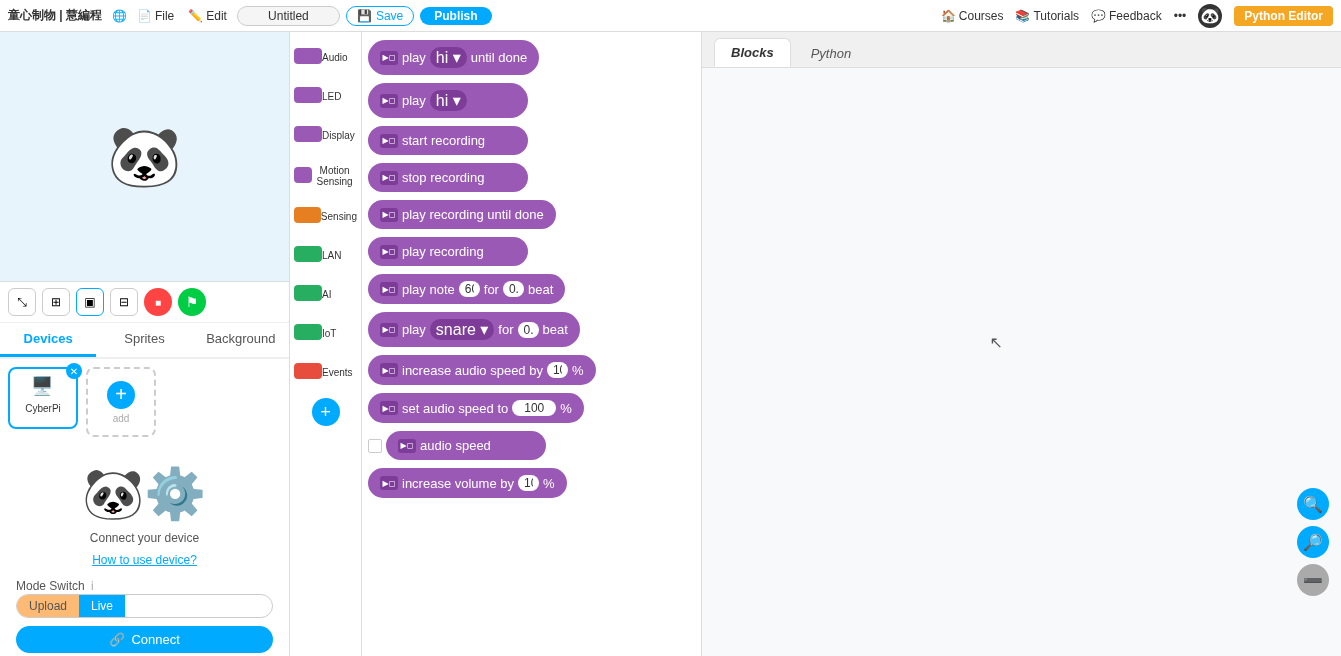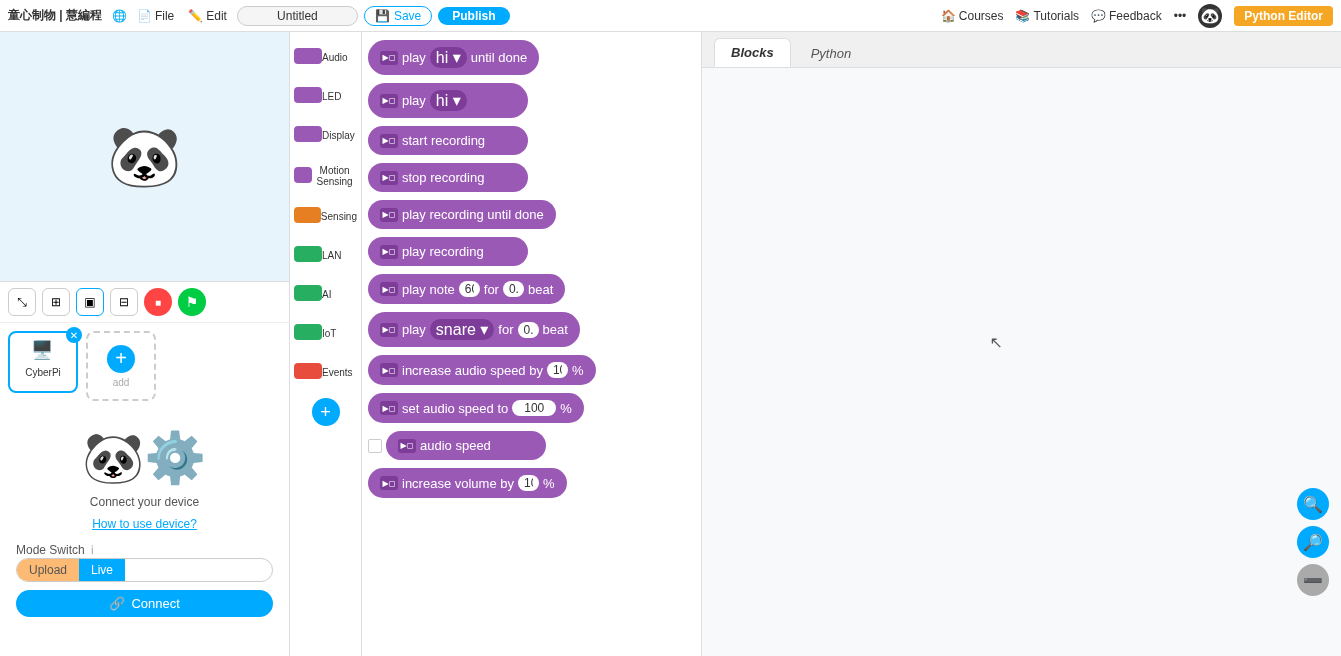--- a/index.html
+++ b/index.html
@@ -34,21 +34,21 @@
       cursor: pointer;
       padding: 2px 4px;
     }
     .topbar-title-input {
       border: 1px solid #ccc;
       border-radius: 16px;
       padding: 2px 12px;
       font-size: 12px;
       background: #f5f5f5;
       color: #333;
-      width: 121px;
+      width: 103px;
       text-align: center;
     }
     .btn-save {
       border: 1px solid #00aaff;
       border-radius: 16px;
       padding: 2px 10px;
       font-size: 12px;
       color: #00aaff;
       background: white;
       cursor: pointer;
@@ -478,20 +478,25 @@
       <button class="ctrl-btn">⤡</button>
       <button class="ctrl-btn">⊞</button>
       <button class="ctrl-btn active">▣</button>
       <button class="ctrl-btn">⊟</button>
       <button class="ctrl-stop">
         <span style="color:white;font-size:10px;">■</span>
       </button>
       <button class="ctrl-flag">⚑</button>
     </div>
 
+    <div class="tabs-row">
+      <div class="tab active">Devices</div>
+      <div class="tab">Sprites</div>
+      <div class="tab">Background</div>
+    </div>
 
     <div class="devices-content">
       <div class="devices-row">
 
         <div class="device-card">
           <div class="device-close">✕</div>
           <div class="device-icon">🖥️</div>
           <span>CyberPi</span>
         </div>
 

